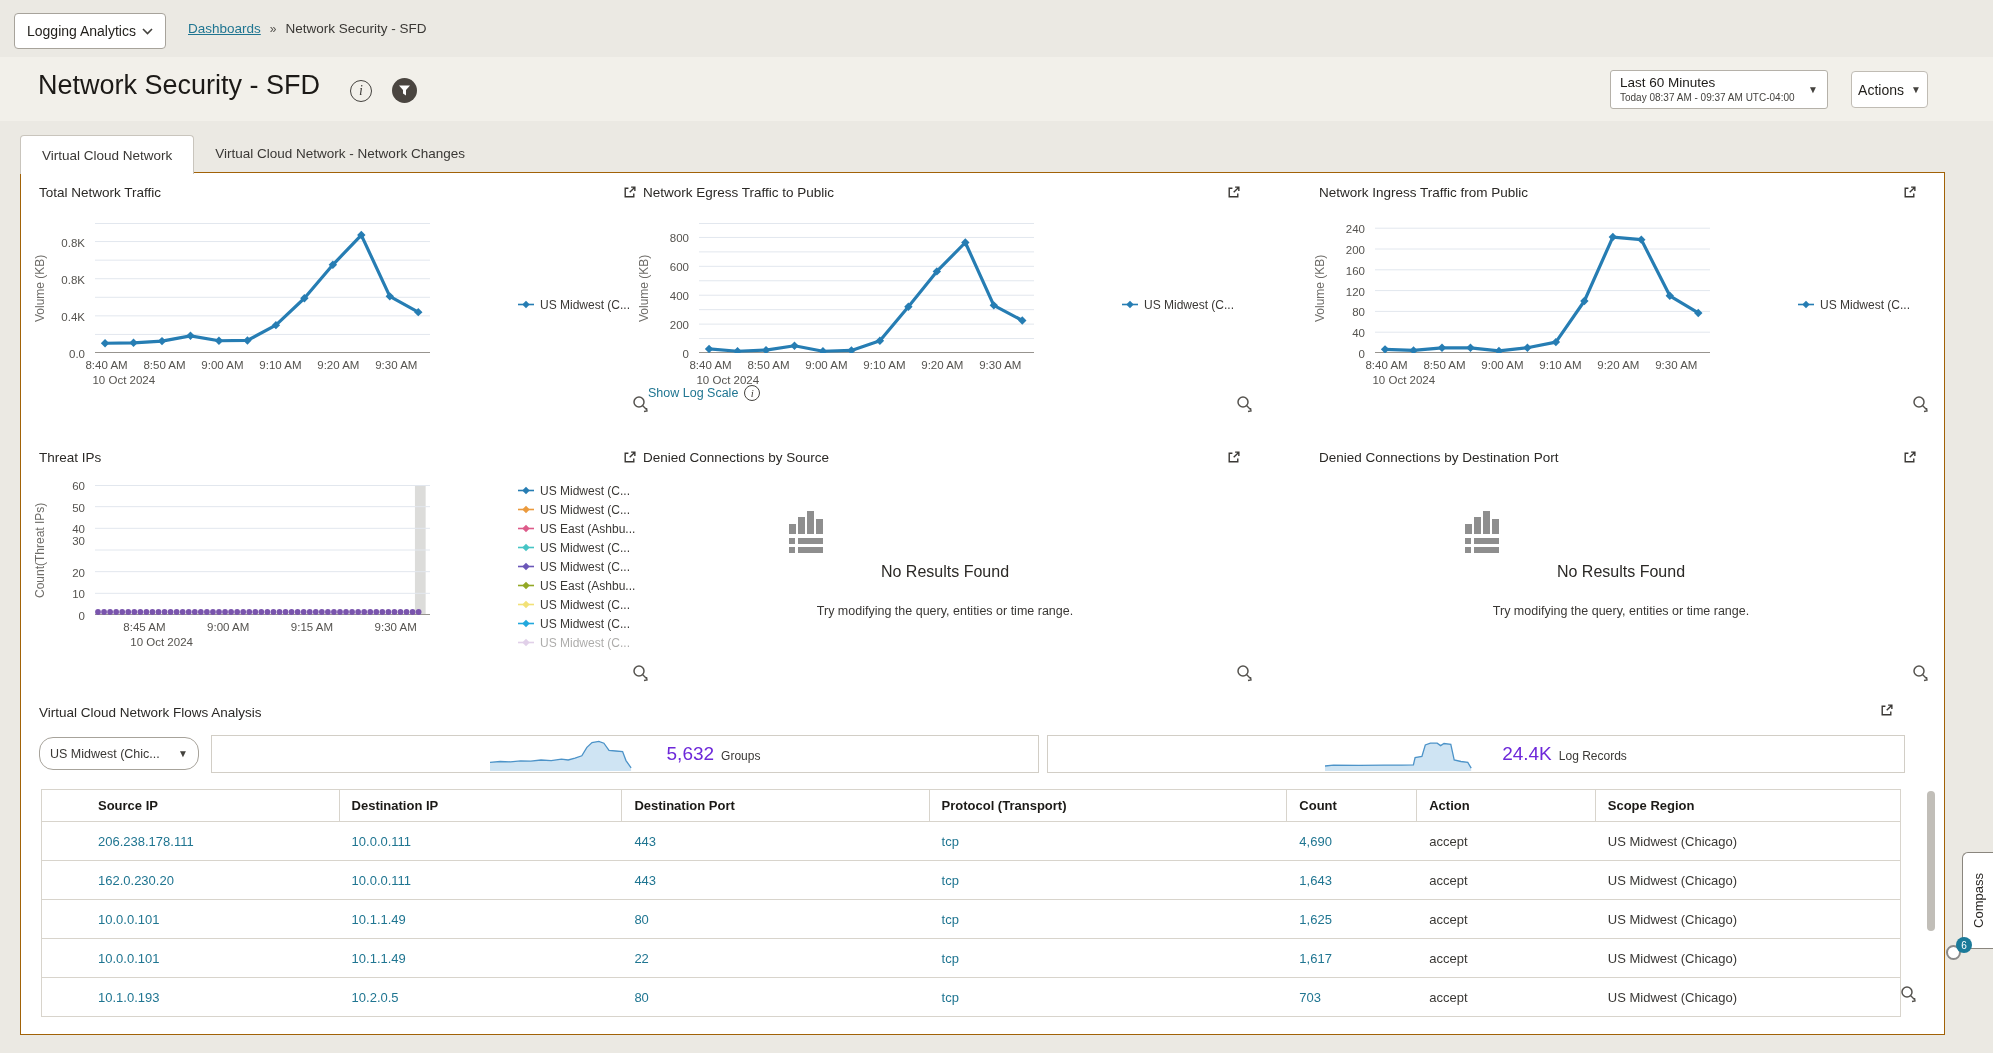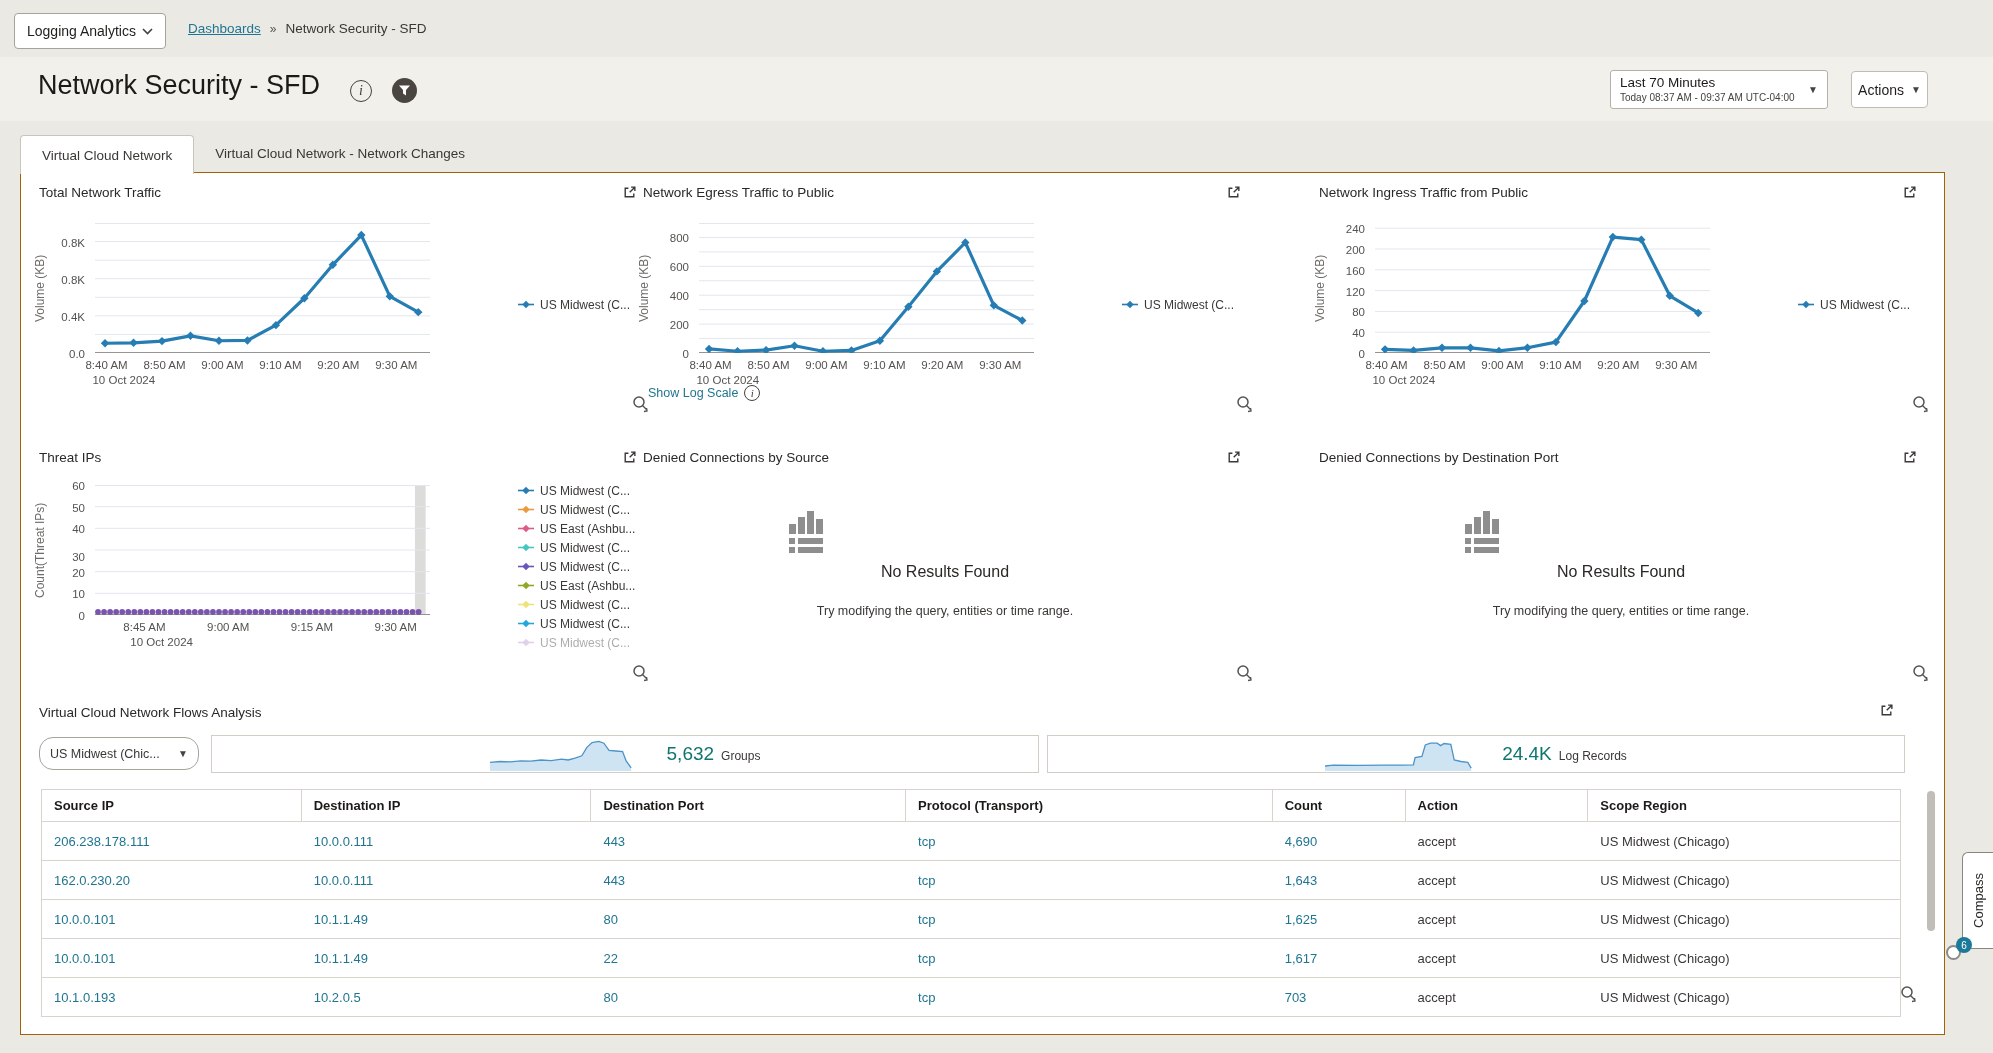--- a/index.html
+++ b/index.html
@@ -96,25 +96,25 @@
     background:#fff; border:1px solid #a7a39b; border-radius:14px;
     display:flex; align-items:center; justify-content:space-between; padding:0 10px;
     font-size:12.5px; color:#3a3835; cursor:pointer;
   }
   .stat-box {
     position:absolute; top:562px; height:38px; background:#fff; border:1px solid #d2cec6;
     display:flex; align-items:center; justify-content:center; gap:7px;
   }
   .stat-box.groups { left:190px; width:828px; }
   .stat-box.records { left:1026px; width:858px; }
-  .stat-value { font-size:19px; color:#0f766e; }
+  .stat-value { font-size:19px; color:#6d28d9; }
   .stat-unit { font-size:12px; color:#3a3835; padding-top:4px; }
   
   .flow-table { position:absolute; left:20px; top:616px; width:1860px; }
-  .trow { display:flex; width:100%; border:1px solid #d8d4cc; border-top:none; }
+  .trow { display:flex; width:100%; border:1px solid #d8d4cc; border-top:none;padding-left:44px; }
   .trow.thead { border-top:1px solid #d8d4cc; height:33px; }
   .trow.tbody { height:39px; background:#fff; }
   .tcell { display:flex; align-items:center; padding-left:12px; font-size:13px; overflow:hidden; }
   .thead .tcell { font-weight:bold; color:#1c1a17; border-right:1px solid #d8d4cc; }
   .thead .tcell:last-child { border-right:none; }
   .tbody .tcell { color:#3a3835; }
   .tbody .tcell.link { color:#1f7591; cursor:pointer; }
   .vscroll { position:absolute; left:1906px; top:618px; width:8px; height:224px; }
   .vscroll .thumb { position:absolute; left:0; top:0; width:8px; height:140px; background:#c1beb8; border-radius:4px; }
   .flows-mag { position:absolute; left:1878px; top:812px; }
@@ -155,21 +155,21 @@
 <div class="header-band">
   <h1 class="page-title" style="margin:0;font-weight:normal">Network Security - SFD</h1>
   <span class="info-icon title-info">i</span>
   <span class="filter-icon">
     <svg width="13" height="13" viewBox="0 0 13 13">
         <path d="M1 1.5h11L8 6v5.5L5 9.5V6z" fill="#fff"></path>
       </svg>
   </span>
   <div class="time-box">
     <div class="time-text">
-      <div class="time-label">Last 70 Minutes</div>
+      <div class="time-label">Last 60 Minutes</div>
       <div class="time-detail">Today 08:37 AM - 09:37 AM UTC-04:00</div>
     </div>
     <span class="caret">▼</span>
   </div>
   <div class="actions-btn">
     <span>Actions</span>
     <span class="caret">▼</span>
   </div>
 </div>
 
@@ -415,21 +415,21 @@
         <svg width="19" height="19" viewBox="0 0 19 19">
           <circle cx="8" cy="7" r="5" fill="none" stroke="#55534f" stroke-width="1.5"></circle>
           <path d="M11.5 10.5l4 4M13 16.5l3-0.5-0.5-3" fill="none" stroke="#55534f" stroke-width="1.4"></path>
         </svg>
       </span>
   <div class="ylab" style="top: 47px; height: 130px;">Count(Threat IPs)</div>
       <div class="yticks" style="left: 30px; top: 47px; height: 130px;">
         <div style="bottom: -7px;">0</div>
         <div style="bottom: 14.6667px;">10</div>
         <div style="bottom: 36.3333px;">20</div>
-        <div style="bottom: 52px; margin-left: 36px;">30</div>
+        <div style="bottom: 68px; margin-left: 36px;">30</div>
         <div style="bottom: 79.6667px;">40</div>
         <div style="bottom: 101.333px;">50</div>
         <div style="bottom: 123px;">60</div>
       </div>
       <div class="plot" style="left: 74px; top: 47px;">
         <svg width="335" height="130" viewBox="0 0 335 130">
           <rect x="319.925" y="0" width="10.72" height="130" fill="#dcdcda"></rect>
           <line x1="0" y1="108.33333333333334" x2="335" y2="108.33333333333334" stroke="#e2e7ee" stroke-width="1"></line>
           <line x1="0" y1="86.66666666666667" x2="335" y2="86.66666666666667" stroke="#e2e7ee" stroke-width="1"></line>
           <line x1="0" y1="65" x2="335" y2="65" stroke="#e2e7ee" stroke-width="1"></line>

